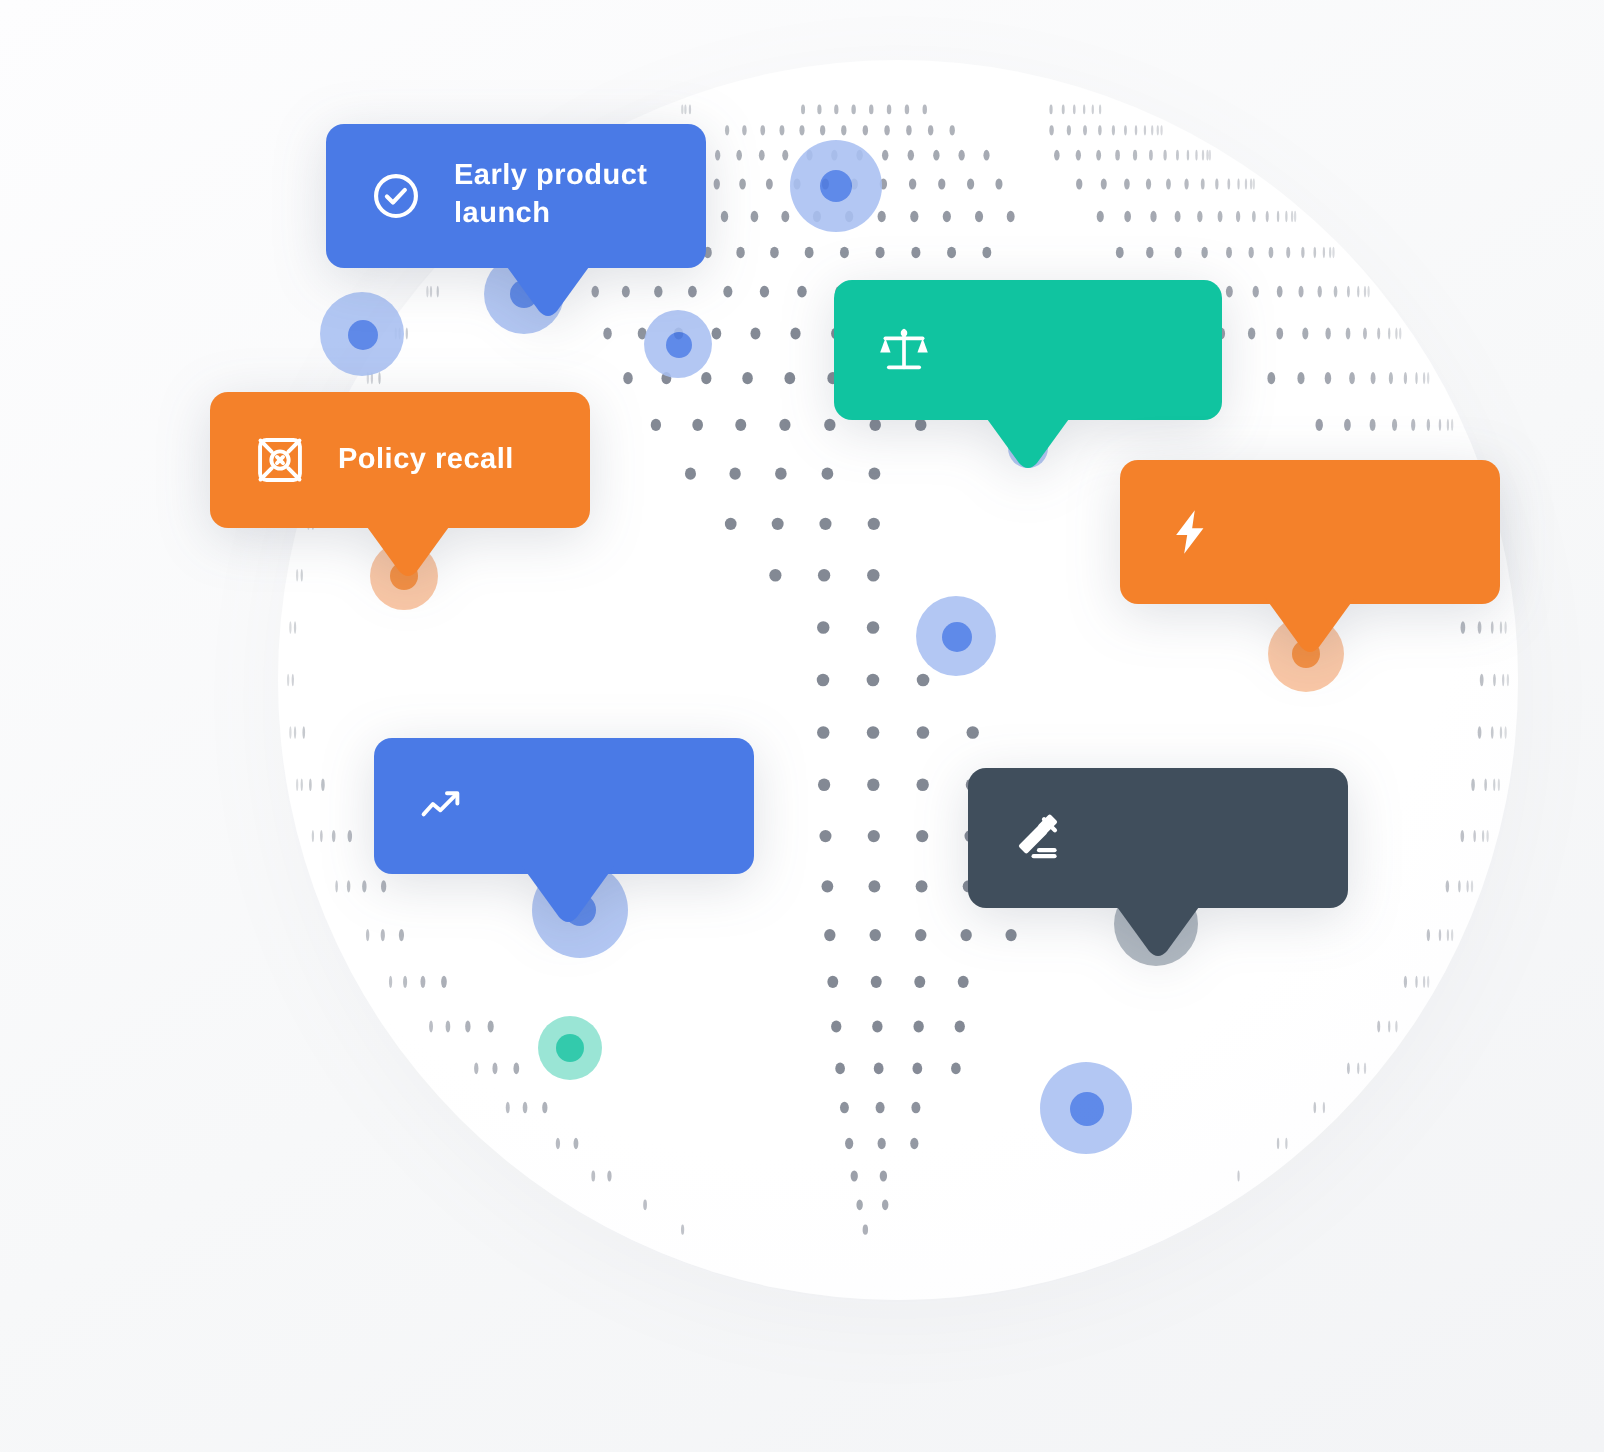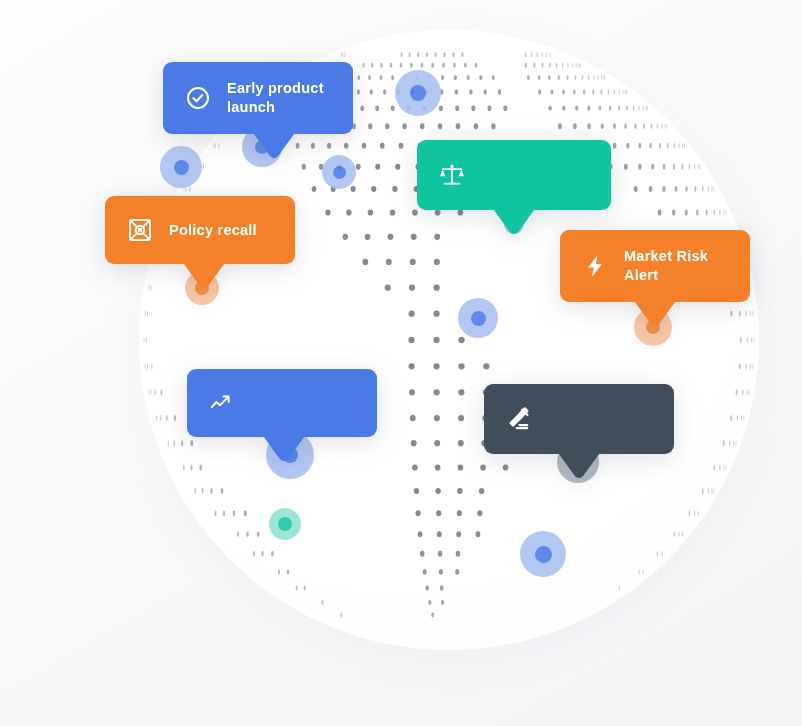--- a/index.html
+++ b/index.html
@@ -642,21 +642,20 @@
             <path d="M0 0 H46 L27.5 25.5 Q23 30.5 18.5 25.5 Z" fill="#10c4a0"></path>
           </svg>
         </span>
       </div>
       <div class="tip" style="left: 560px; top: 230px; width: 190px; height: 72px; background: rgb(244, 129, 42);">
         <span class="ic">
           <svg width="26" height="26" viewBox="0 0 24 24" fill="#fff" stroke="none">
             <path d="M14.2 2L5.6 13.4h5.1L9.3 22l8.9-11.7h-5.2z"></path>
           </svg>
         </span>
-        <span class="tx">Market Risk Alert</span>
         <span class="tail" style="left: 72px;">
           <svg width="46" height="30" viewBox="0 0 46 30">
             <path d="M0 0 H46 L27.5 25.5 Q23 30.5 18.5 25.5 Z" fill="#f4812a"></path>
           </svg>
         </span>
       </div>
       <div class="tip" style="left: 187px; top: 369px; width: 190px; height: 68px; background: rgb(74, 122, 230);">
         <span class="ic">
           <svg width="28" height="26" viewBox="0 0 28 24" fill="none" stroke="#fff" stroke-width="2.1" stroke-linecap="round" stroke-linejoin="round">
             <path d="M3 16.5l5-5.6 4 3.4 8.6-8.6"></path>

